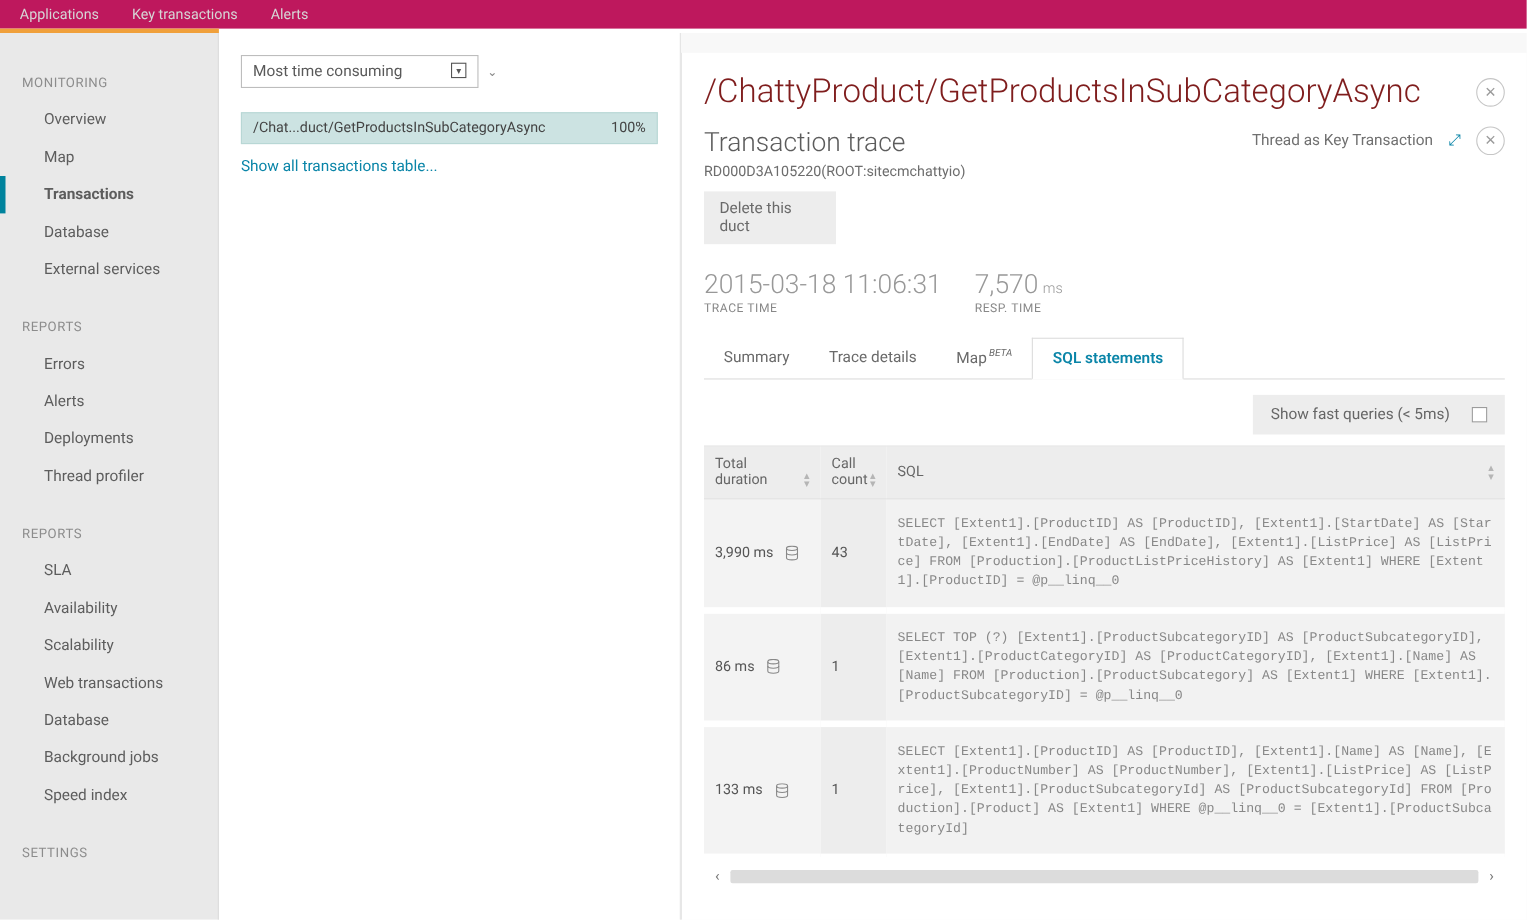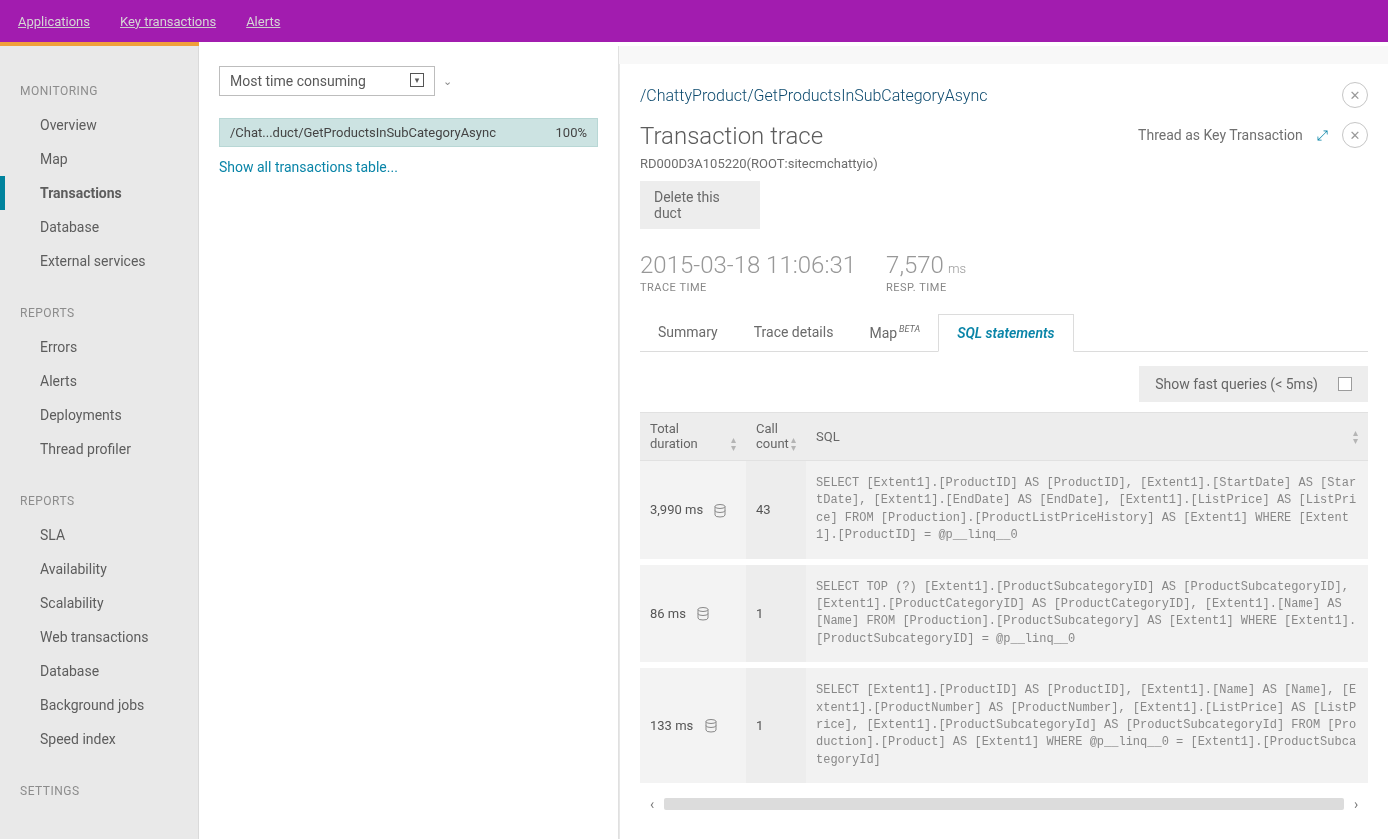--- a/index.html
+++ b/index.html
@@ -8,29 +8,28 @@
     font-size: 14px;
     color: #4a4a4a;
     background: #fff;
     overflow: hidden;
     height: 839px;
     width: 1388px;
   }
 
   
   .topnav {
-    background: #a21caf;
-    height: 42px;
+    background: #be185d;
+    height: 26px;
     display: flex;
     align-items: center;
     padding-left: 18px;
     gap: 30px;
     color: #ccc;
     font-size: 13px;
-    text-decoration: underline;
   }
   .topnav .item { color: #d6d6d6; cursor: pointer; }
 
   .orange-bar {
     height: 4px;
     background: #f0a03b;
     width: 199px;
   }
 
   .layout { display: flex; height: calc(839px - 33px); }
@@ -120,22 +119,22 @@
   }
   .rightpanel .inner {
     background: #fff;
     margin: 0 0 0 0;
     padding: 18px 20px 20px 20px;
     border-left: 1px solid #e7e7e7;
     height: 100%;
   }
   .crumb-row { display: flex; justify-content: space-between; align-items:center; margin-bottom:14px; }
   .crumb {
-    color: #0c4a6e;
-    font-size: 16px;
+    color: #7f1d1d;
+    font-size: 30px;
     font-weight: 300;
   }
   .circle-btn {
     width: 26px; height: 26px;
     border: 1px solid #c6c6c6;
     border-radius: 50%;
     display: inline-flex; align-items: center; justify-content: center;
     color: #9b9b9b;
     font-size: 13px;
     cursor: pointer;
@@ -196,21 +195,20 @@
     vertical-align: super;
     margin-left: 2px;
   }
   .tabs .tab.active {
     color: #0a85a8;
     font-weight: 600;
     border: 1px solid #dcdcdc;
     border-bottom: 1px solid #fff;
     background: #fff;
     margin-bottom: -1px;
-    font-style: italic;
   }
 
   .fast-toggle {
     float: right;
     background: #ededed;
     padding: 10px 16px;
     display: inline-flex;
     align-items: center;
     gap: 20px;
     color: #666;

